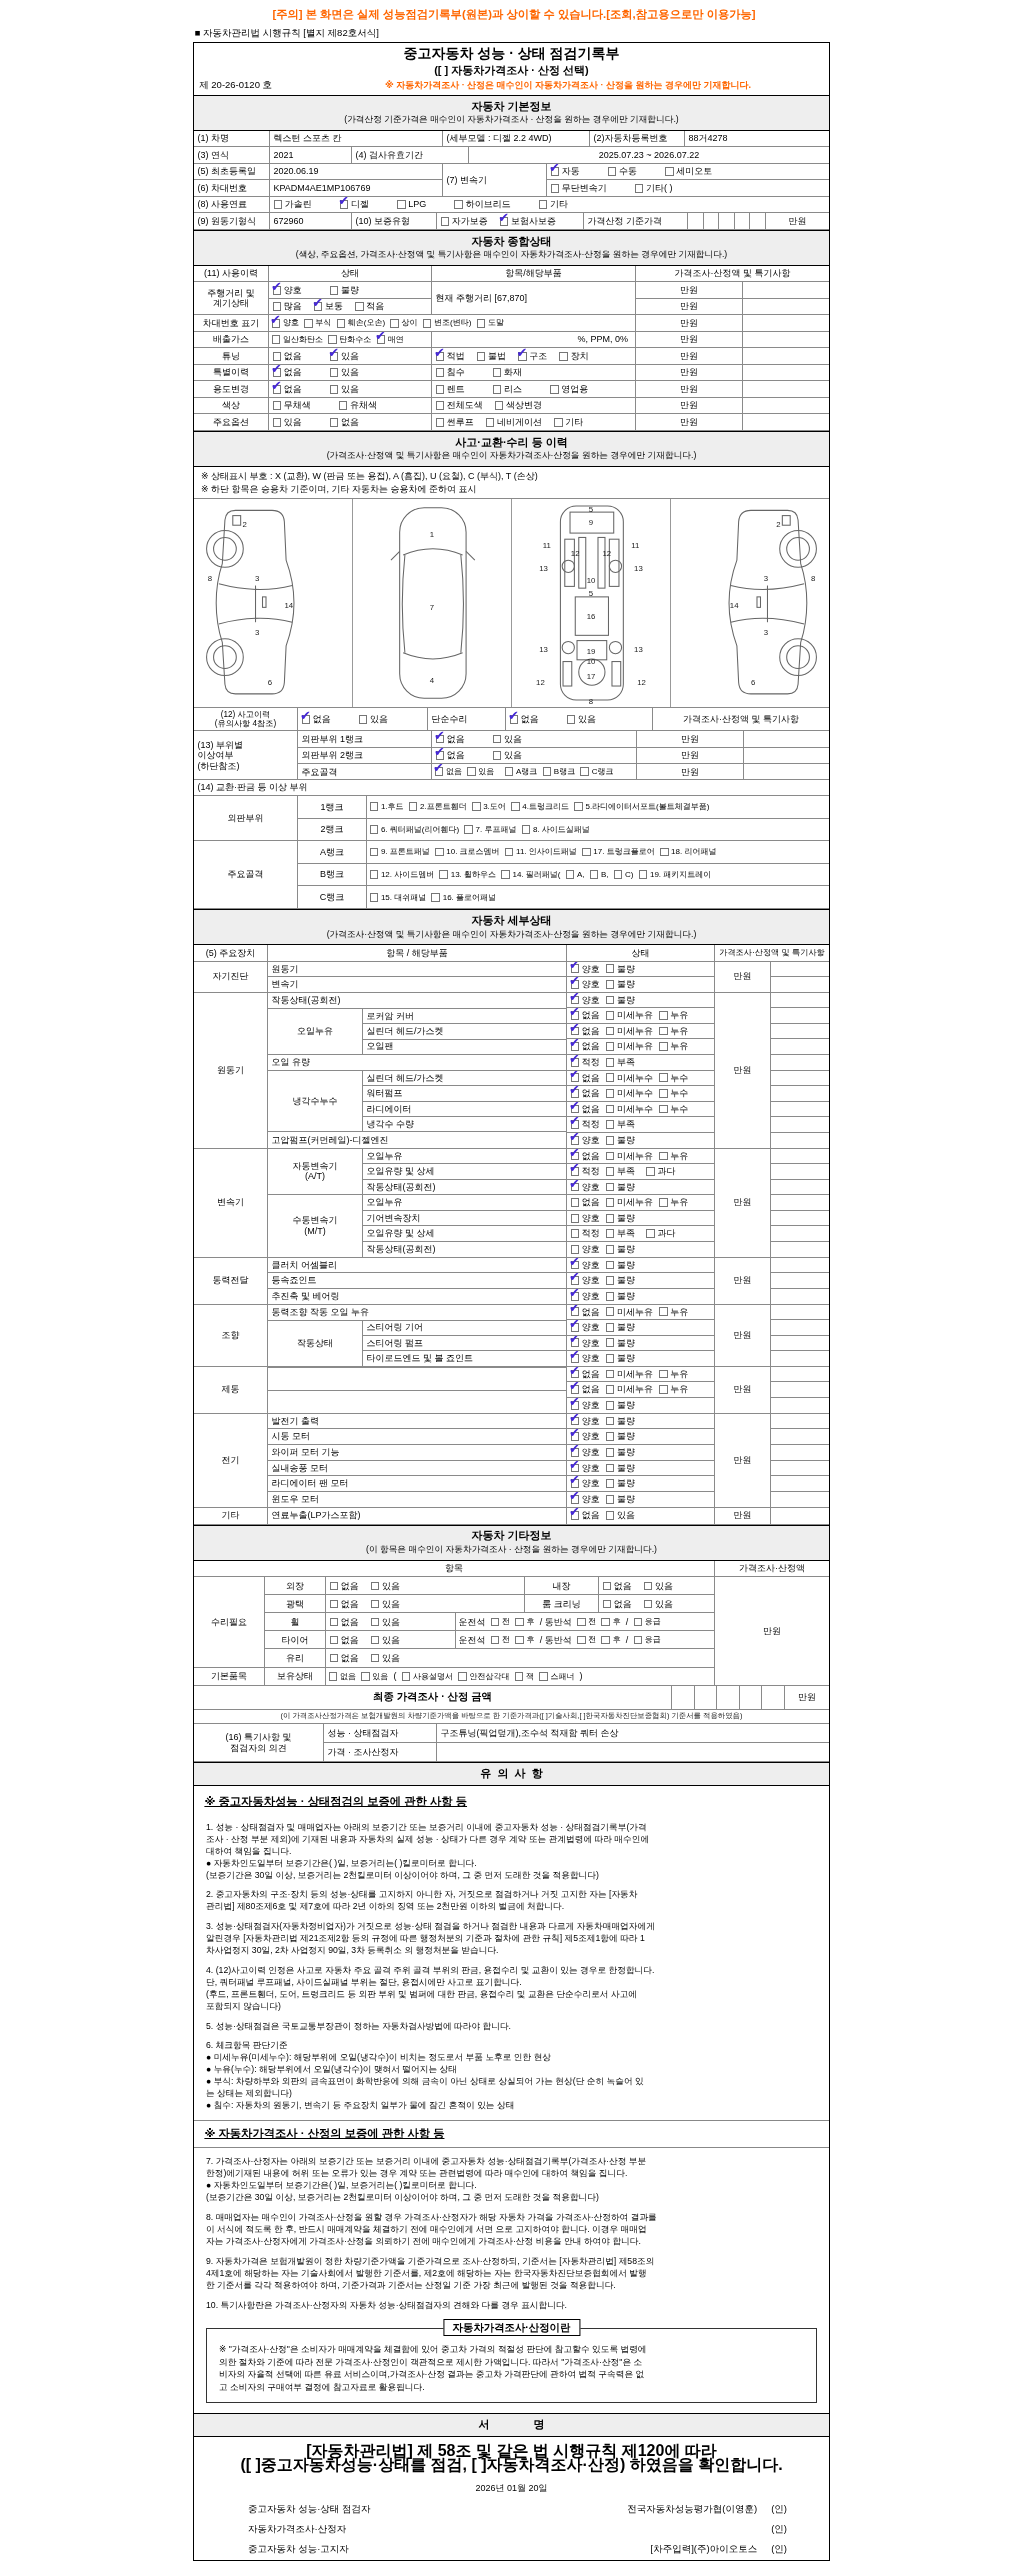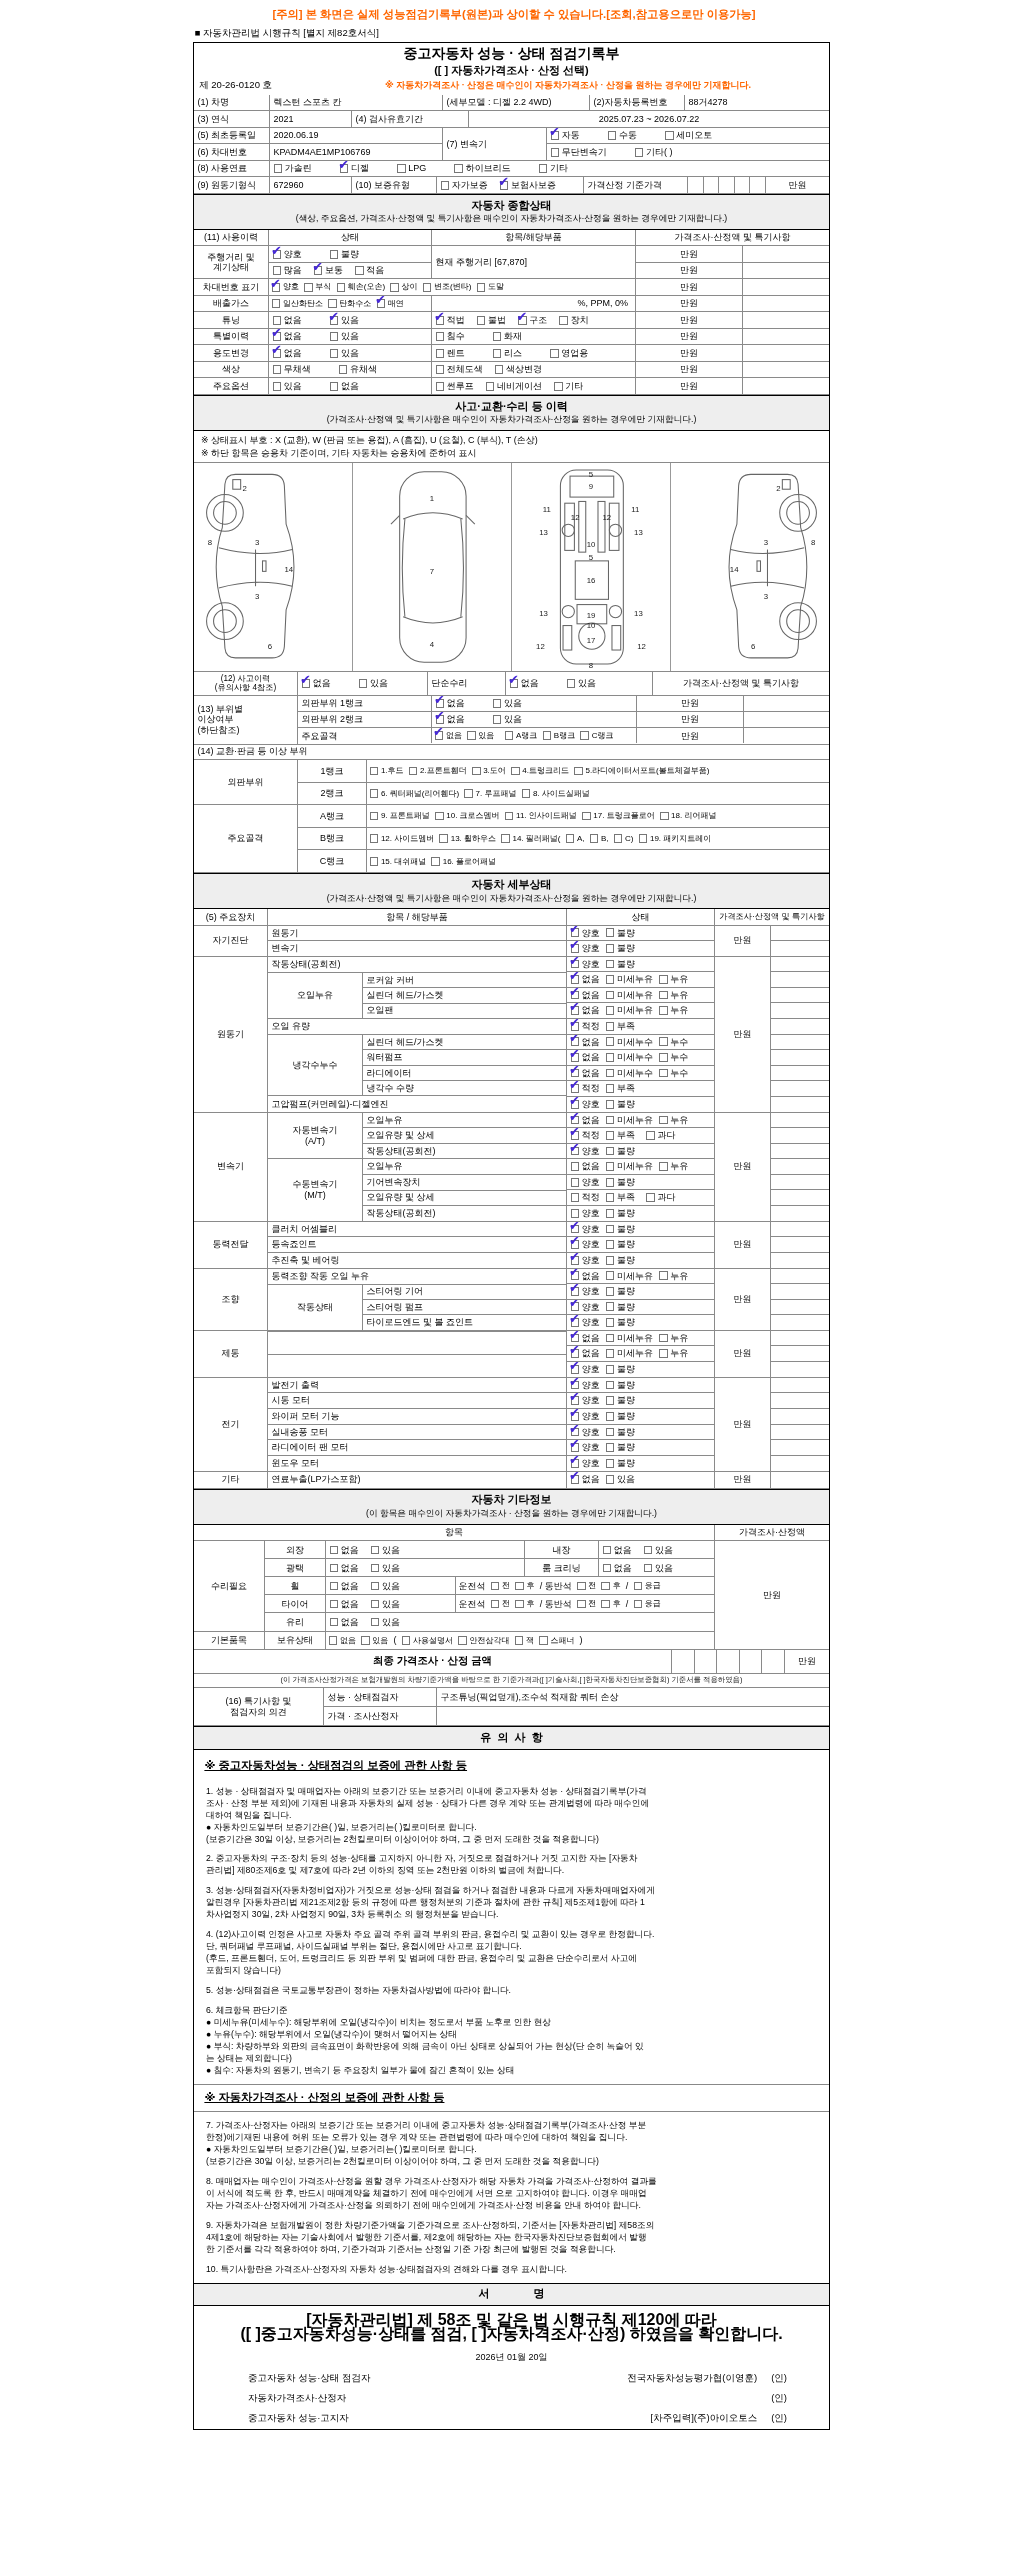--- a/index.html
+++ b/index.html
@@ -80,20 +80,24 @@
     <div class="titleblock">
       <div class="title">중고자동차 성능 · 상태 점검기록부</div>
       <div class="subtitle">([ ] 자동차가격조사 · 산정 선택)</div>
       <div class="docline">
         <span class="docno">제 20-26-0120 호</span>
         <span class="docnote">※ 자동차가격조사 · 산정은 매수인이 자동차가격조사 · 산정을 원하는 경우에만 기재합니다.</span>
       </div>
     </div>
 
     <div id="sections-mount">
+        <div class="band">
+          <div class="bt">자동차 기본정보</div>
+          <div class="bs">(가격산정 기준가격은 매수인이 자동차가격조사 · 산정을 원하는 경우에만 기재합니다.)</div>
+        </div>
         <div class="tbl">
           <div class="row" style="height: 16.5px;">
             <div class="cell " style="width: 76px; flex: 0 0 auto;">(1) 차명</div>
             <div class="cell " style="width: 173px; flex: 0 0 auto;">렉스턴 스포츠 칸</div>
             <div class="cell " style="width: 147px; flex: 0 0 auto;">(세부모델 : 디젤 2.2 4WD)</div>
             <div class="cell " style="width: 95px; flex: 0 0 auto;">(2)자동차등록번호</div>
             <div class="cell " style="flex: 1 1 0%;">88거4278</div>
           </div>
           <div class="row" style="height: 16.5px;">
             <div class="cell " style="width: 76px; flex: 0 0 auto;">(3) 연식</div>
@@ -427,20 +431,27 @@
 한정)에기재된 내용에 허위 또는 오류가 있는 경우 계약 또는 관련법령에 따라 매수인에 대하여 책임을 집니다.
 ● 자동차인도일부터 보증기간은( )일, 보증거리는( )킬로미터로 합니다.
 (보증기간은 30일 이상, 보증거리는 2천킬로미터 이상이어야 하며, 그 중 먼저 도래한 것을 적용합니다)</div>
       <div class="np">8. 매매업자는 매수인이 가격조사·산정을 원할 경우 가격조사·산정자가 해당 자동차 가격을 가격조사·산정하여 결과를
 이 서식에 적도록 한 후, 반드시 매매계약을 체결하기 전에 매수인에게 서면 으로 고지하여야 합니다. 이경우 매매업
 자는 가격조사·산정자에게 가격조사·산정을 의뢰하기 전에 매수인에게 가격조사·산정 비용을 안내 하여야 합니다.</div>
       <div class="np">9. 자동차가격은 보험개발원이 정한 차량기준가액을 기준가격으로 조사·산정하되, 기준서는 [자동차관리법] 제58조의
 4제1호에 해당하는 자는 기술사회에서 발행한 기준서를, 제2호에 해당하는 자는 한국자동차진단보증협회에서 발행
 한 기준서를 각각 적용하여야 하며, 기준가격과 기준서는 산정일 기준 가장 최근에 발행된 것을 적용합니다.</div>
       <div class="np">10. 특기사항란은 가격조사·산정자의 자동차 성능·상태점검자의 견해와 다를 경우 표시합니다.</div>
+      <div class="pricebox">
+        <div class="pbt">자동차가격조사·산정이란</div>
+        <div class="pbx">※ "가격조사·산정"은 소비자가 매매계약을 체결함에 있어 중고차 가격의 적절성 판단에 참고할수 있도록 법령에
+의한 절차와 기준에 따라 전문 가격조사·산정인이 객관적으로 제시한 가액입니다. 따라서 "가격조사·산정"은 소
+비자의 자율적 선택에 따른 유료 서비스이며,가격조사·산정 결과는 중고차 가격판단에 관하여 법적 구속력은 없
+고 소비자의 구매여부 결정에 참고자료로 활용됩니다.</div>
+      </div>
     </div>
 
     <div class="band">
       <div class="bt">서　　　　명</div>
     </div>
 
     <div class="sig">
       <div class="siglaw">[자동차관리법] 제 58조 및 같은 법 시행규칙 제120에 따라</div>
       <div class="siglaw">([ ]중고자동차성능·상태를 점검, [ ]자동차격조사·산정) 하였음을 확인합니다.</div>
       <div class="sigdate">2026년 01월 20일</div>

